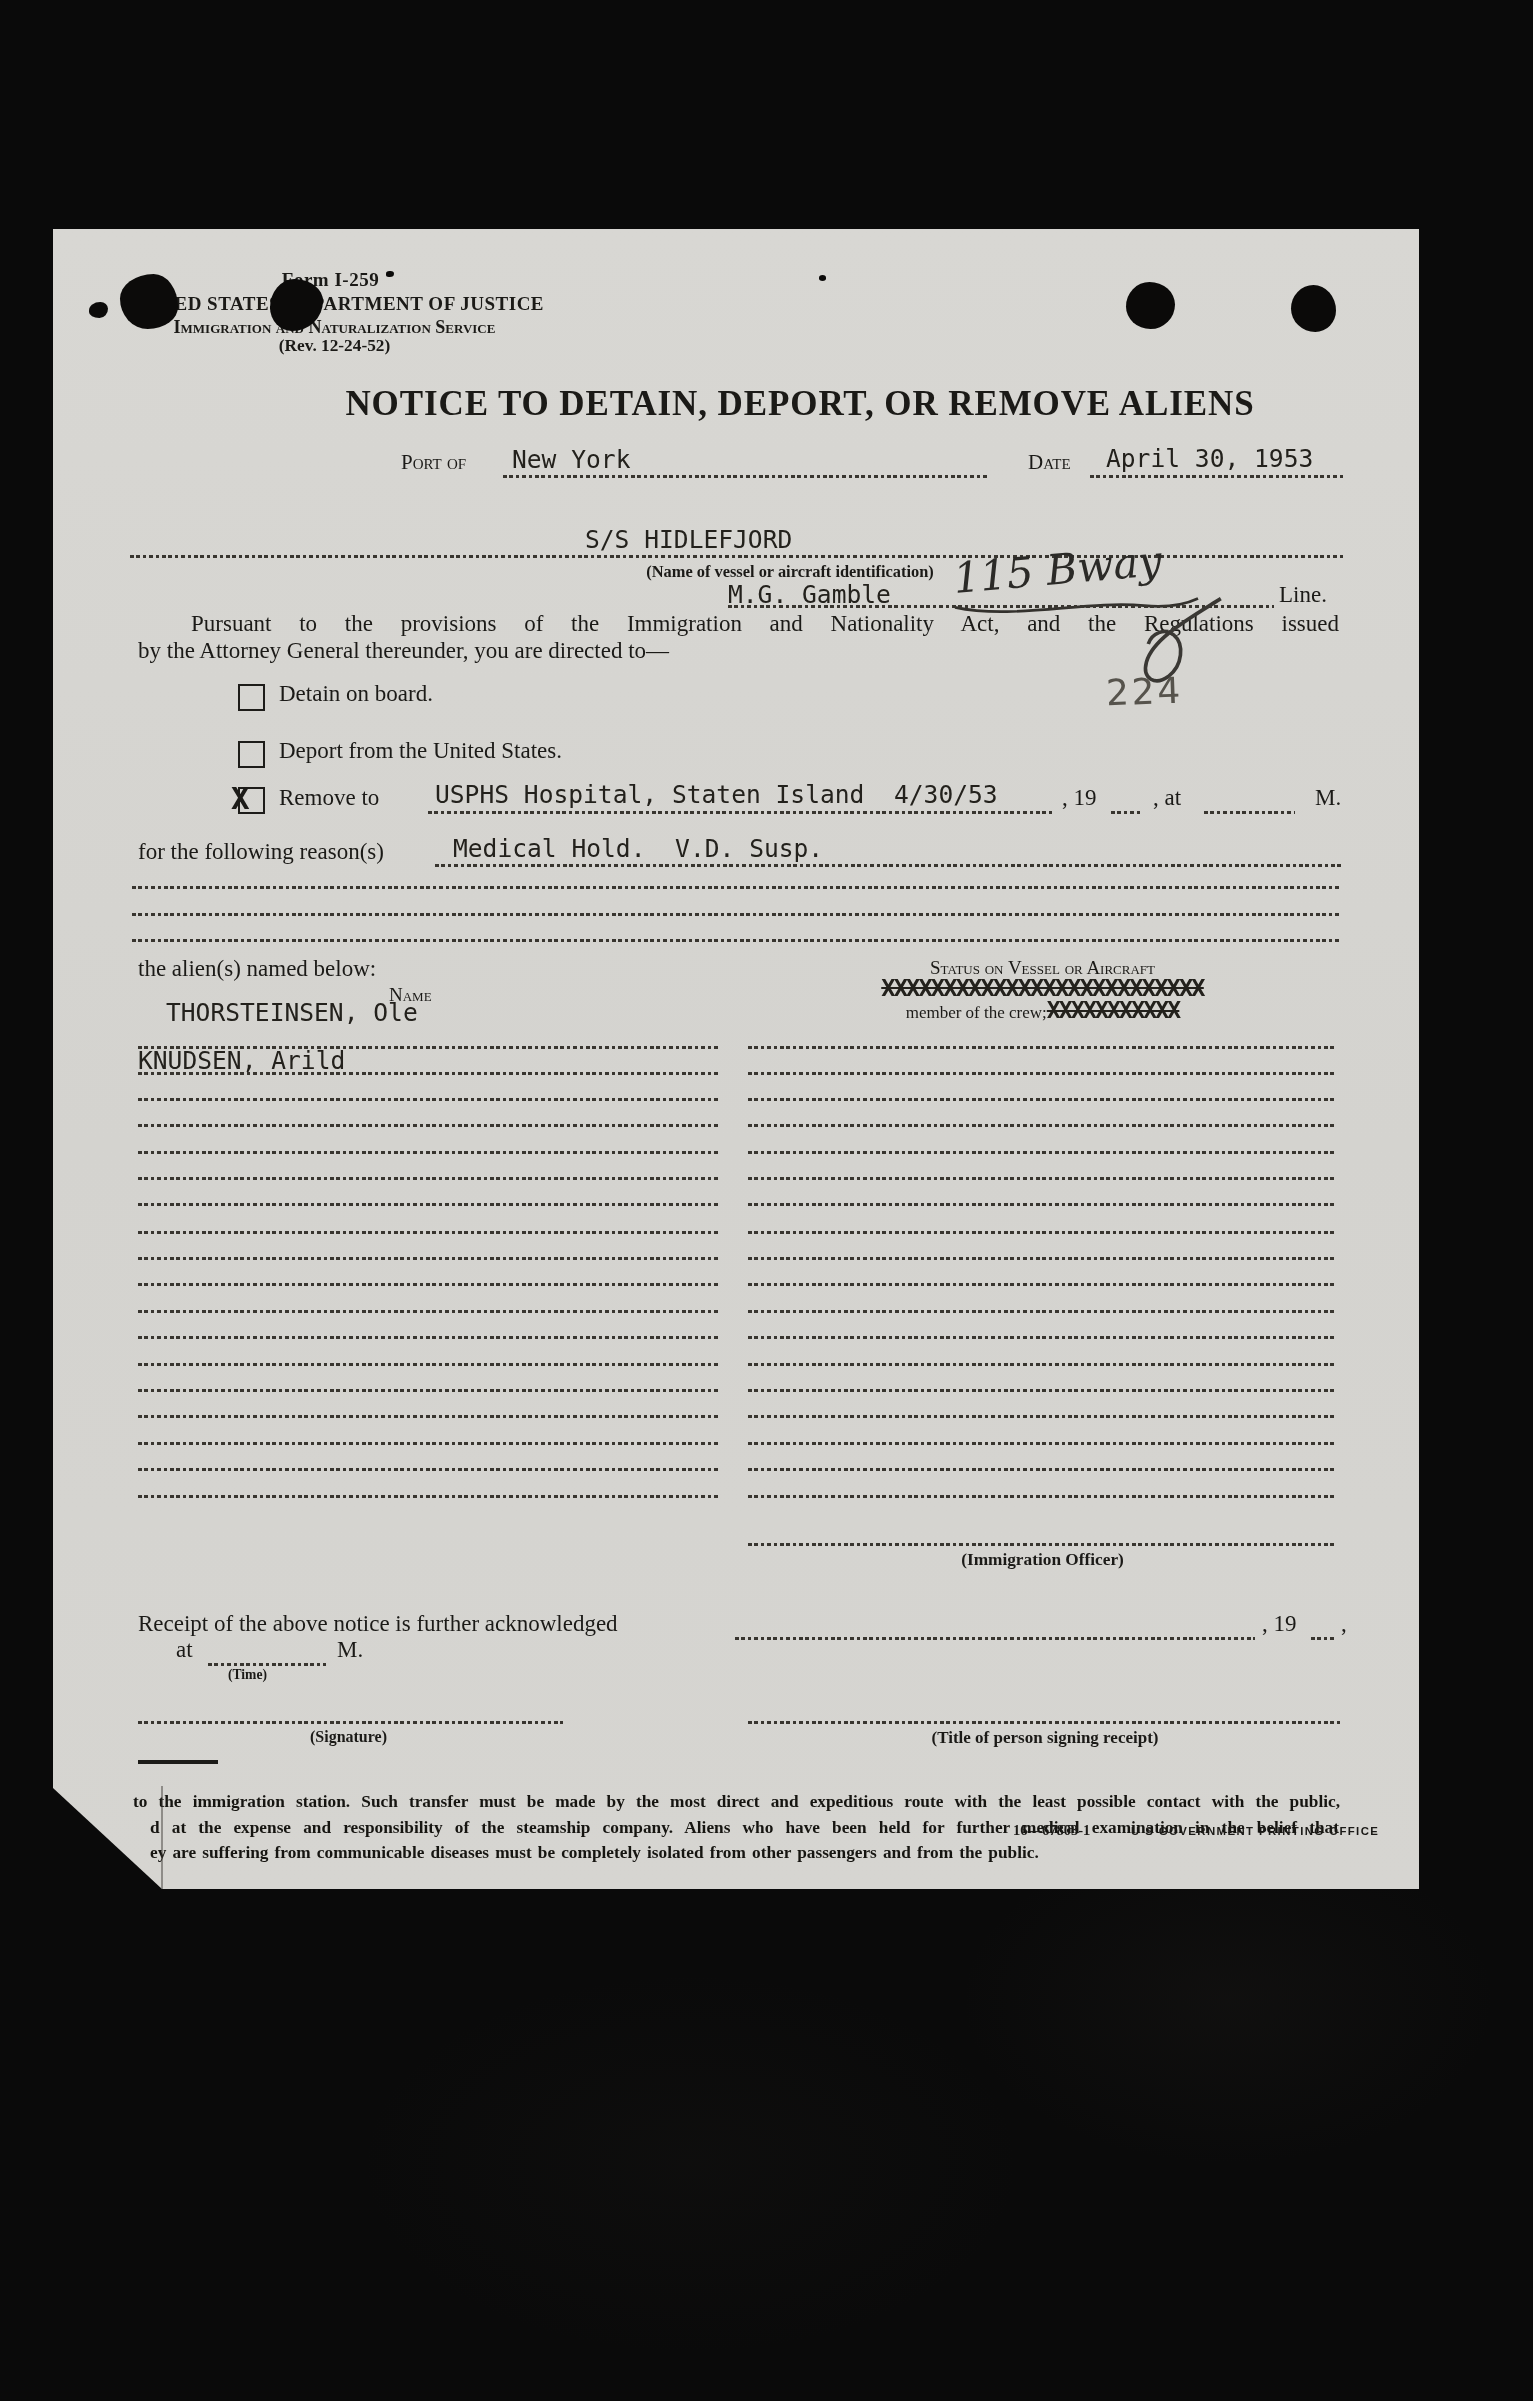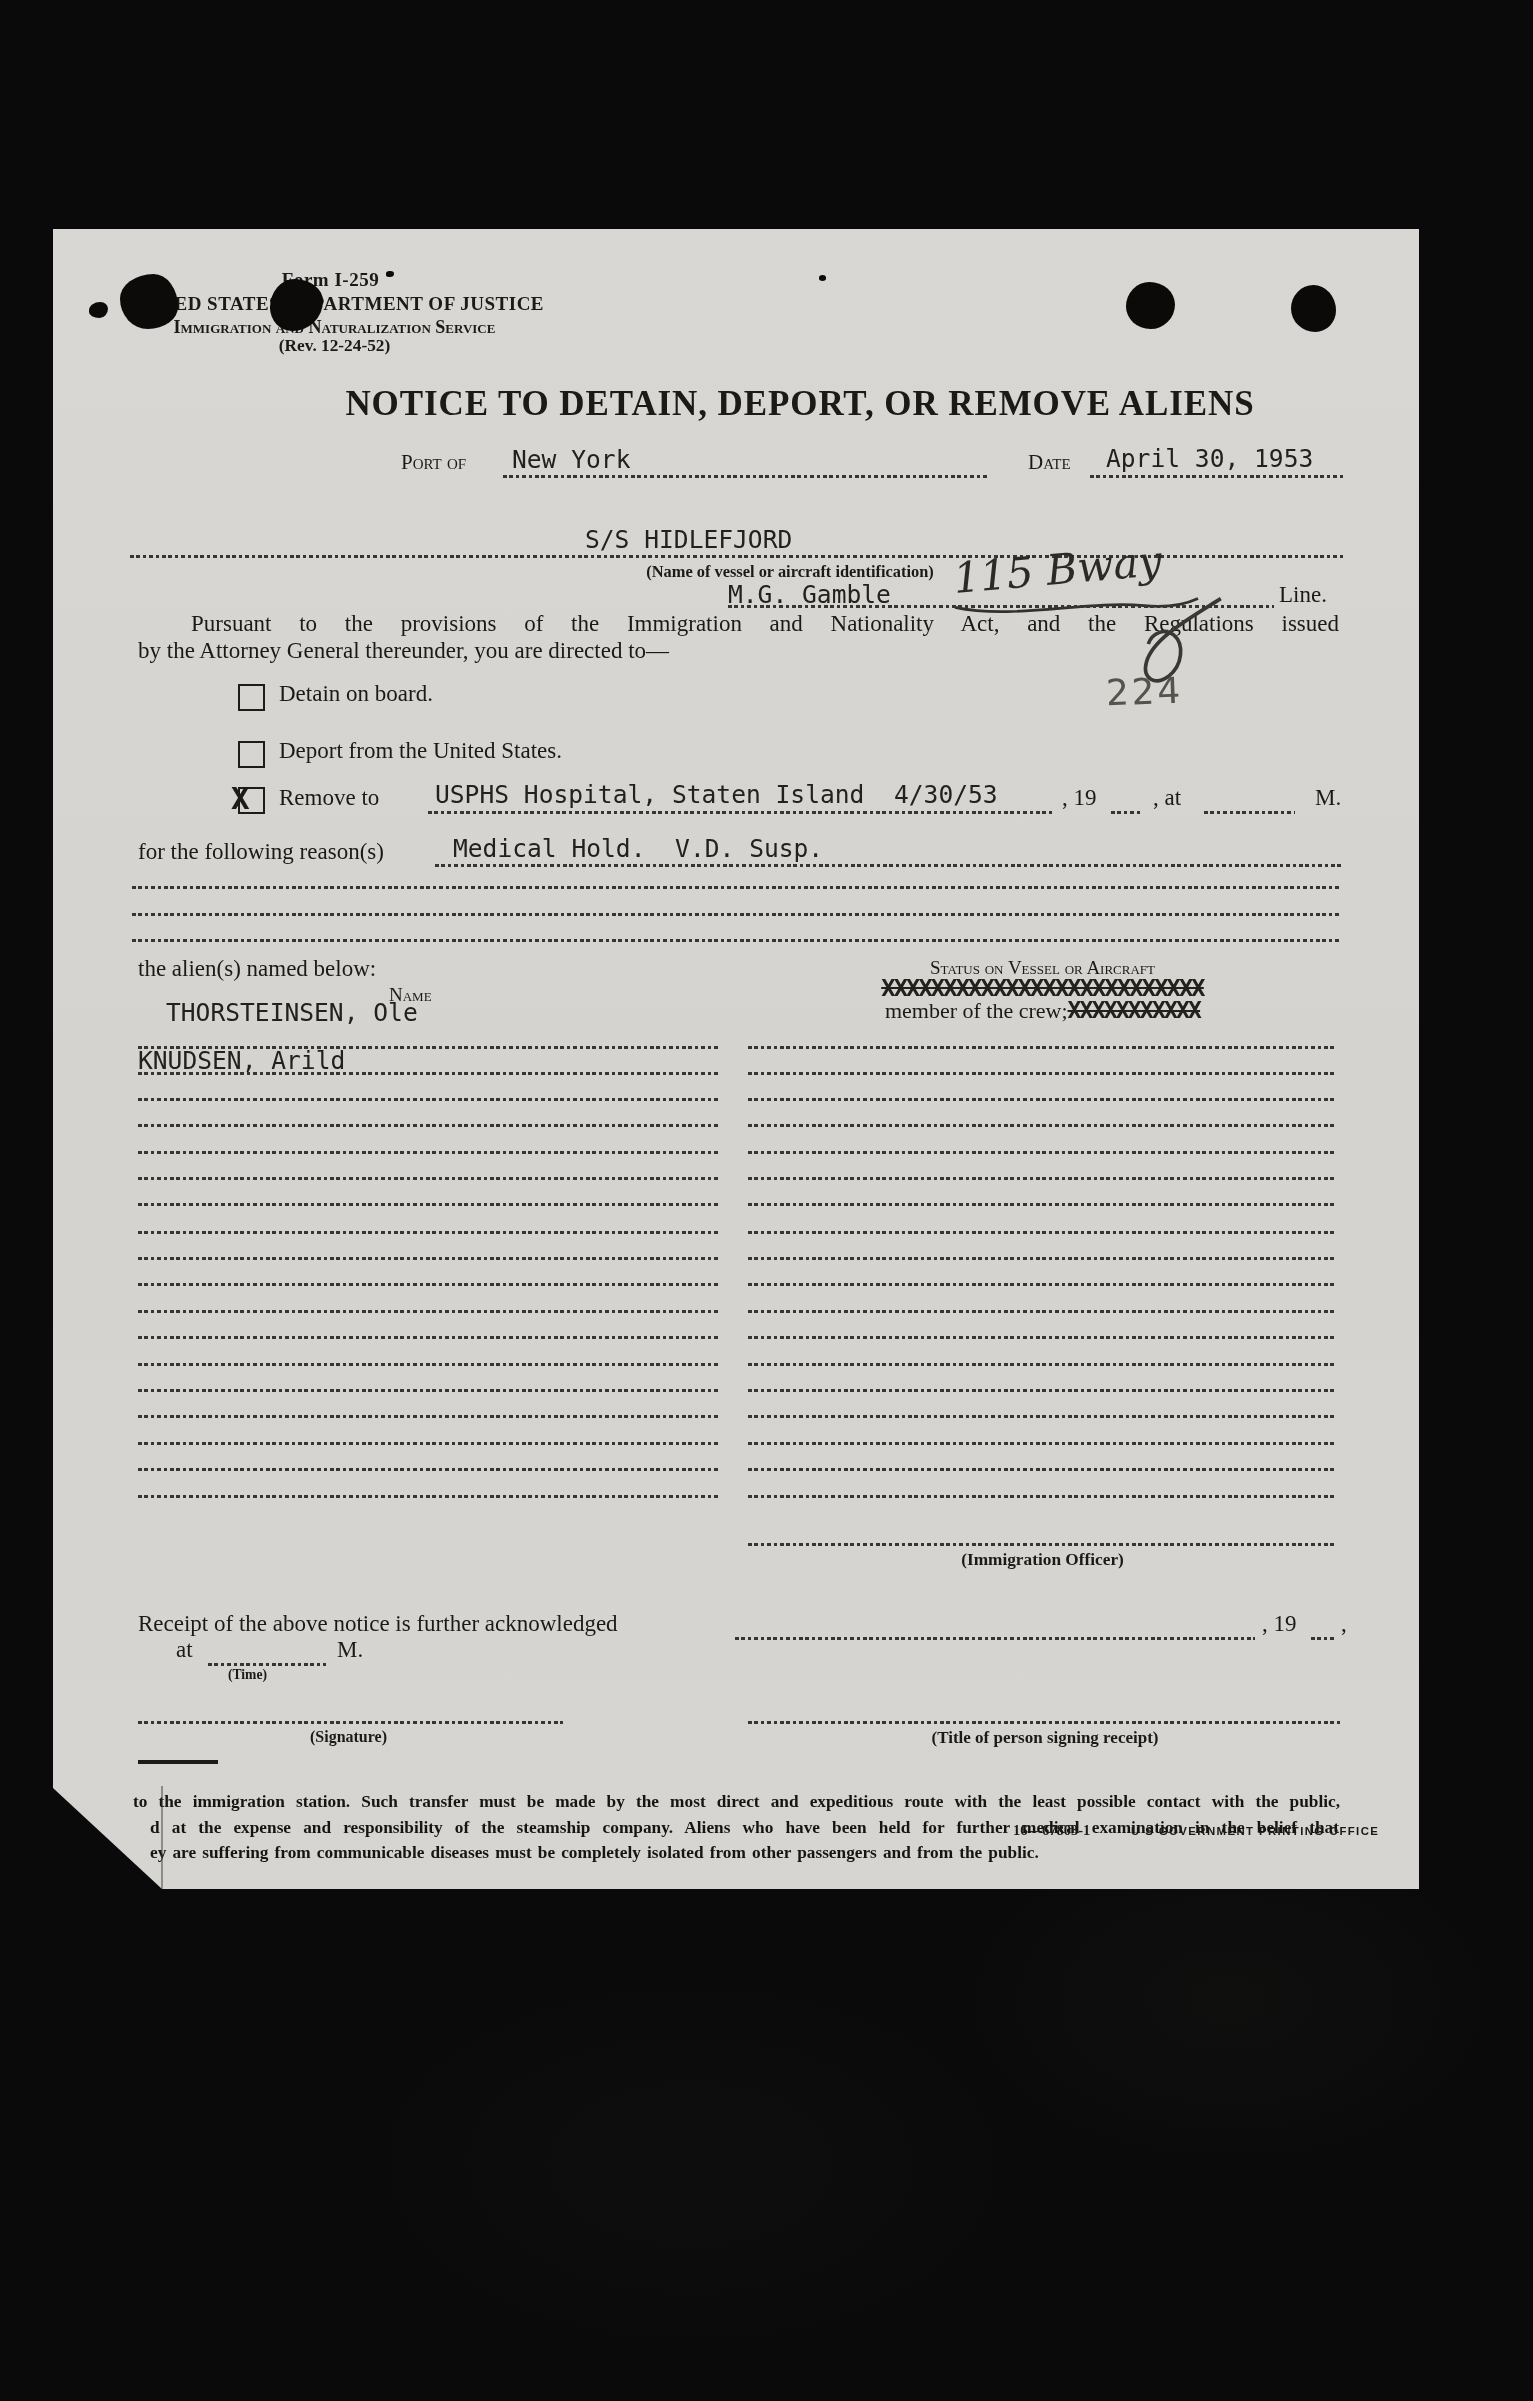--- a/index.html
+++ b/index.html
@@ -93,21 +93,21 @@
   <div class="abs type" style="left:400px;top:605px;">Medical Hold.  V.D. Susp.</div>
   <div class="dotline" style="left:382px;top:635px;width:907px;"></div>
   <div class="dotline" style="left:79px;top:657px;width:1209px;"></div>
   <div class="dotline" style="left:79px;top:684px;width:1209px;"></div>
   <div class="dotline" style="left:79px;top:710px;width:1209px;"></div>
 
   <div class="abs serif body25" style="left:85px;top:727px;">the alien(s) named below:</div>
   <div class="abs serif sc ctr" style="left:695px;top:728px;width:589px;font-size:19px;">Status on Vessel or Aircraft</div>
   <div class="abs type ctr" style="left:695px;top:745px;width:589px;font-size:23.6px;font-weight:bold;letter-spacing:-1.8px;text-decoration:line-through;">XXXXXXXXXXXXXXXXXXXXXXXXXX</div>
   <div class="abs ctr" style="left:695px;top:768px;width:589px;">
-    <span class="serif" style="font-size:22px;">member of the crew;</span><span class="type" style="font-size:23px;font-weight:bold;letter-spacing:-1.8px;text-decoration:line-through;">XXXXXXXXXXX</span>
+    <span class="serif" style="font-size:17px;">member of the crew;</span><span class="type" style="font-size:23px;font-weight:bold;letter-spacing:-1.8px;text-decoration:line-through;">XXXXXXXXXXX</span>
   </div>
   <div class="abs serif sc" style="left:336px;top:755px;font-size:19px;">Name</div>
 
   <div class="abs type" style="left:85px;top:769px;margin-left:28px;">THORSTEINSEN, Ole</div>
   <div class="dotline" style="left:85px;top:817px;width:582px;"></div>
   <div class="dotline" style="left:695px;top:817px;width:589px;"></div>
   <div class="abs type" style="left:85px;top:817px;">KNUDSEN, Arild</div>
   <div class="dotline" style="left:85px;top:843px;width:582px;"></div>
   <div class="dotline" style="left:695px;top:843px;width:589px;"></div>
 

